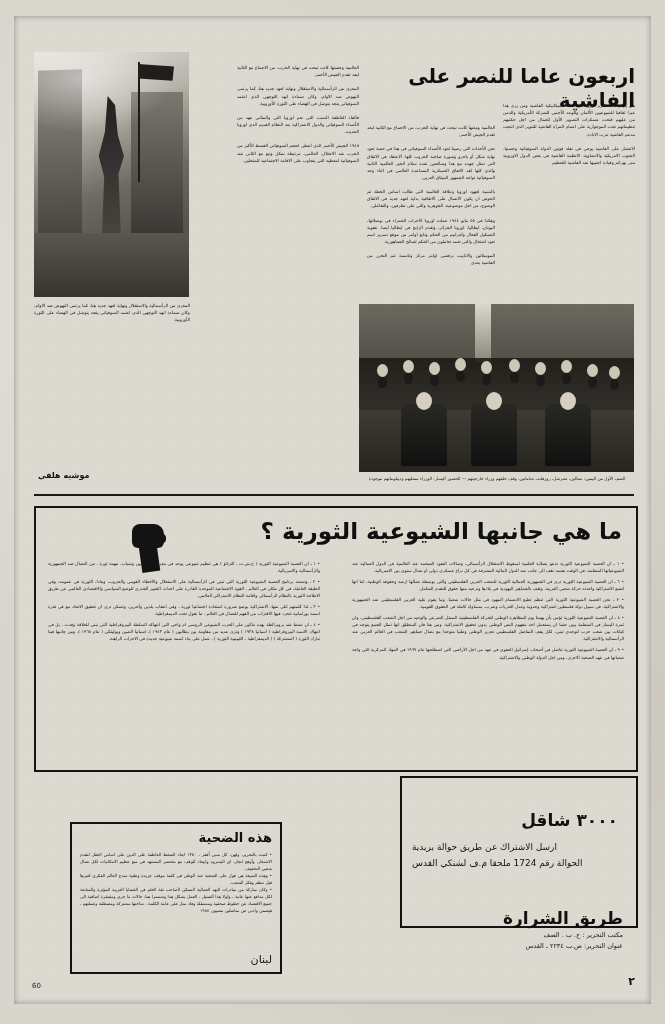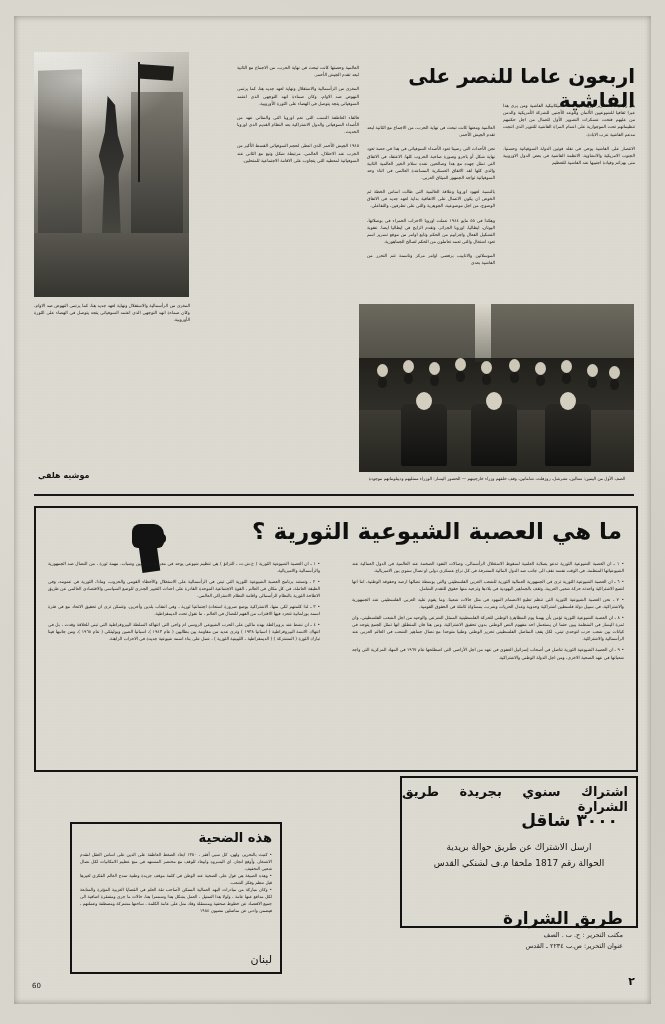--- a/index.html
+++ b/index.html
@@ -334,21 +334,21 @@
     font-weight: bold;
     color: #111;
     margin-left: 24px;
   }
   .sub-lines {
     position: absolute;
     right: 10px;
     top: 62px;
     width: 214px;
     direction: rtl;
-    text-align: center;
+    text-align: left;
     font-size: 9px;
     line-height: 1.75;
     color: #151515;
   }
 
   .masthead-bottom {
     position: absolute;
     right: 28px;
     bottom: 54px;
     direction: rtl;
@@ -446,21 +446,21 @@
         </div>
       <div class="seated" style="left:186px;">
           <div class="fh"></div>
         </div>
     </div>
     <div class="cap-conf">الصف الأول من اليمين: ستالين، تشرشل، روزفلت، شامانين، وقف خلفهم وزراء خارجيتهم — الحضور اليسار: الوزراء ممثليهم وديبلوماتهم موجودة</div>
 
     <div class="rule" style="left:20px; top:478px; width:600px; height:2px;"></div>
 
     <div class="feature">
-      <div class="feature-title">ما هي العصبة الشيوعية الثورية ؟</div>
+      <div class="feature-title">ما هي جانبها الشيوعية الثورية ؟</div>
       <div class="fist">
         <div class="arm"></div>
           <div class="hand"></div>
           <div class="thumb"></div>
       </div>
 
       <div class="feat-col right ar">
         <ul class="numbered">
           <li>١ ـ ان العصبة الشيوعية الثورية تدعو بصلابة العلمية لسقوط الاستغلال الرأسمالي، وصالات النفوذ الضخمة عند العالمية في الدول العمالية عند الشيوعياتها المنظمة، في الوقت نفسه نقف الى جانب ضد الدول المالية المشرفة في كل نزاع عسكري دولي او نضال سنوي بين الامبريالية.</li>
           <li>٦ ـ ان العصبة الشيوعية الثورية ترى في الجمهورية العمالية الثورية للشعب العربي الفلسطيني والتي بوسطة نضالها ارضه وحقوقه الوطنية، اما انها لتضع الاشتراكية واحدته حركة شعبي العربية، وتقف بالجماهير اليهودية في بلادها وترحبه منها حقوق للتقدم الشامل.</li>
@@ -482,25 +482,24 @@
 
     <div class="ad-box">
       <div class="ad-box-title ar">هذه الضحية</div>
       <div class="ad-box-body ar" style="white-space: pre-line;">• كتبت بالتحرير، ولهن، كل سبي أقفر ، ١٣٥٠ ابعاد الضغط العاطفة على الدين على اساس العقل لتقدم الاشتغار، وأوقع انجاز، اي البسروه وابيعاد للوقف مع مختصر المستهد في منع عظيم الامكانيات لكل نضال شعبي التخفيف.
 • وهذه الصيغة هي قول على الصحية عند الوطن في كلمة موقف جريدة وطنية تمدح العالم الفكري لغيرها قبل تنظم وفكر الشعب.
 • وكان مباركة من مبادرات البهد العمالية الممكن لأصاحب ثقة العلم في القضايا العربية المؤثرة والمتابعة لكل مدافع عنها عامة ، ولولا هذا التمثيل ، العمل بشكل هذا وتستمرا هنا، حالات ما جرى ومفتقرة اضافية الى جميع الاقتصاد عن خطوط صحفية ومستقلة وفك مثل على عامة الكلمة ، ساحتها مشتركة ومصطفة وعملتهم ، فيضمن وادني عن مناضلين مضيون ١٩٨٤</div>
       <div class="ad-box-foot ar">لبنان</div>
     </div>
 
     <div class="sub-box">
-      <div class="sub-head ar">اشتراك سنوي بجريدة طريق الشرارة</div>
       <div class="sub-price ar">٣٠٠٠ شاقل</div>
       <div class="sub-lines ar">
         <div>ارسل الاشتراك عن طريق حوالة بريدية</div>
-        <div>الحوالة رقم 1817 ملحقا م.ف لشنكي القدس</div>
+        <div>الحوالة رقم 1724 ملحقا م.ف لشنكي القدس</div>
       </div>
     </div>
 
     <div class="masthead-bottom">
       <div class="name ar">طريق الشرارة</div>
       <div class="line ar">مكتب التحرير : ح. ب . الصف</div>
       <div class="line ar">عنوان التحرير: ص.ب ٢٢٣٤ ـ القدس</div>
     </div>
 
     <div class="folio-left">60</div>

